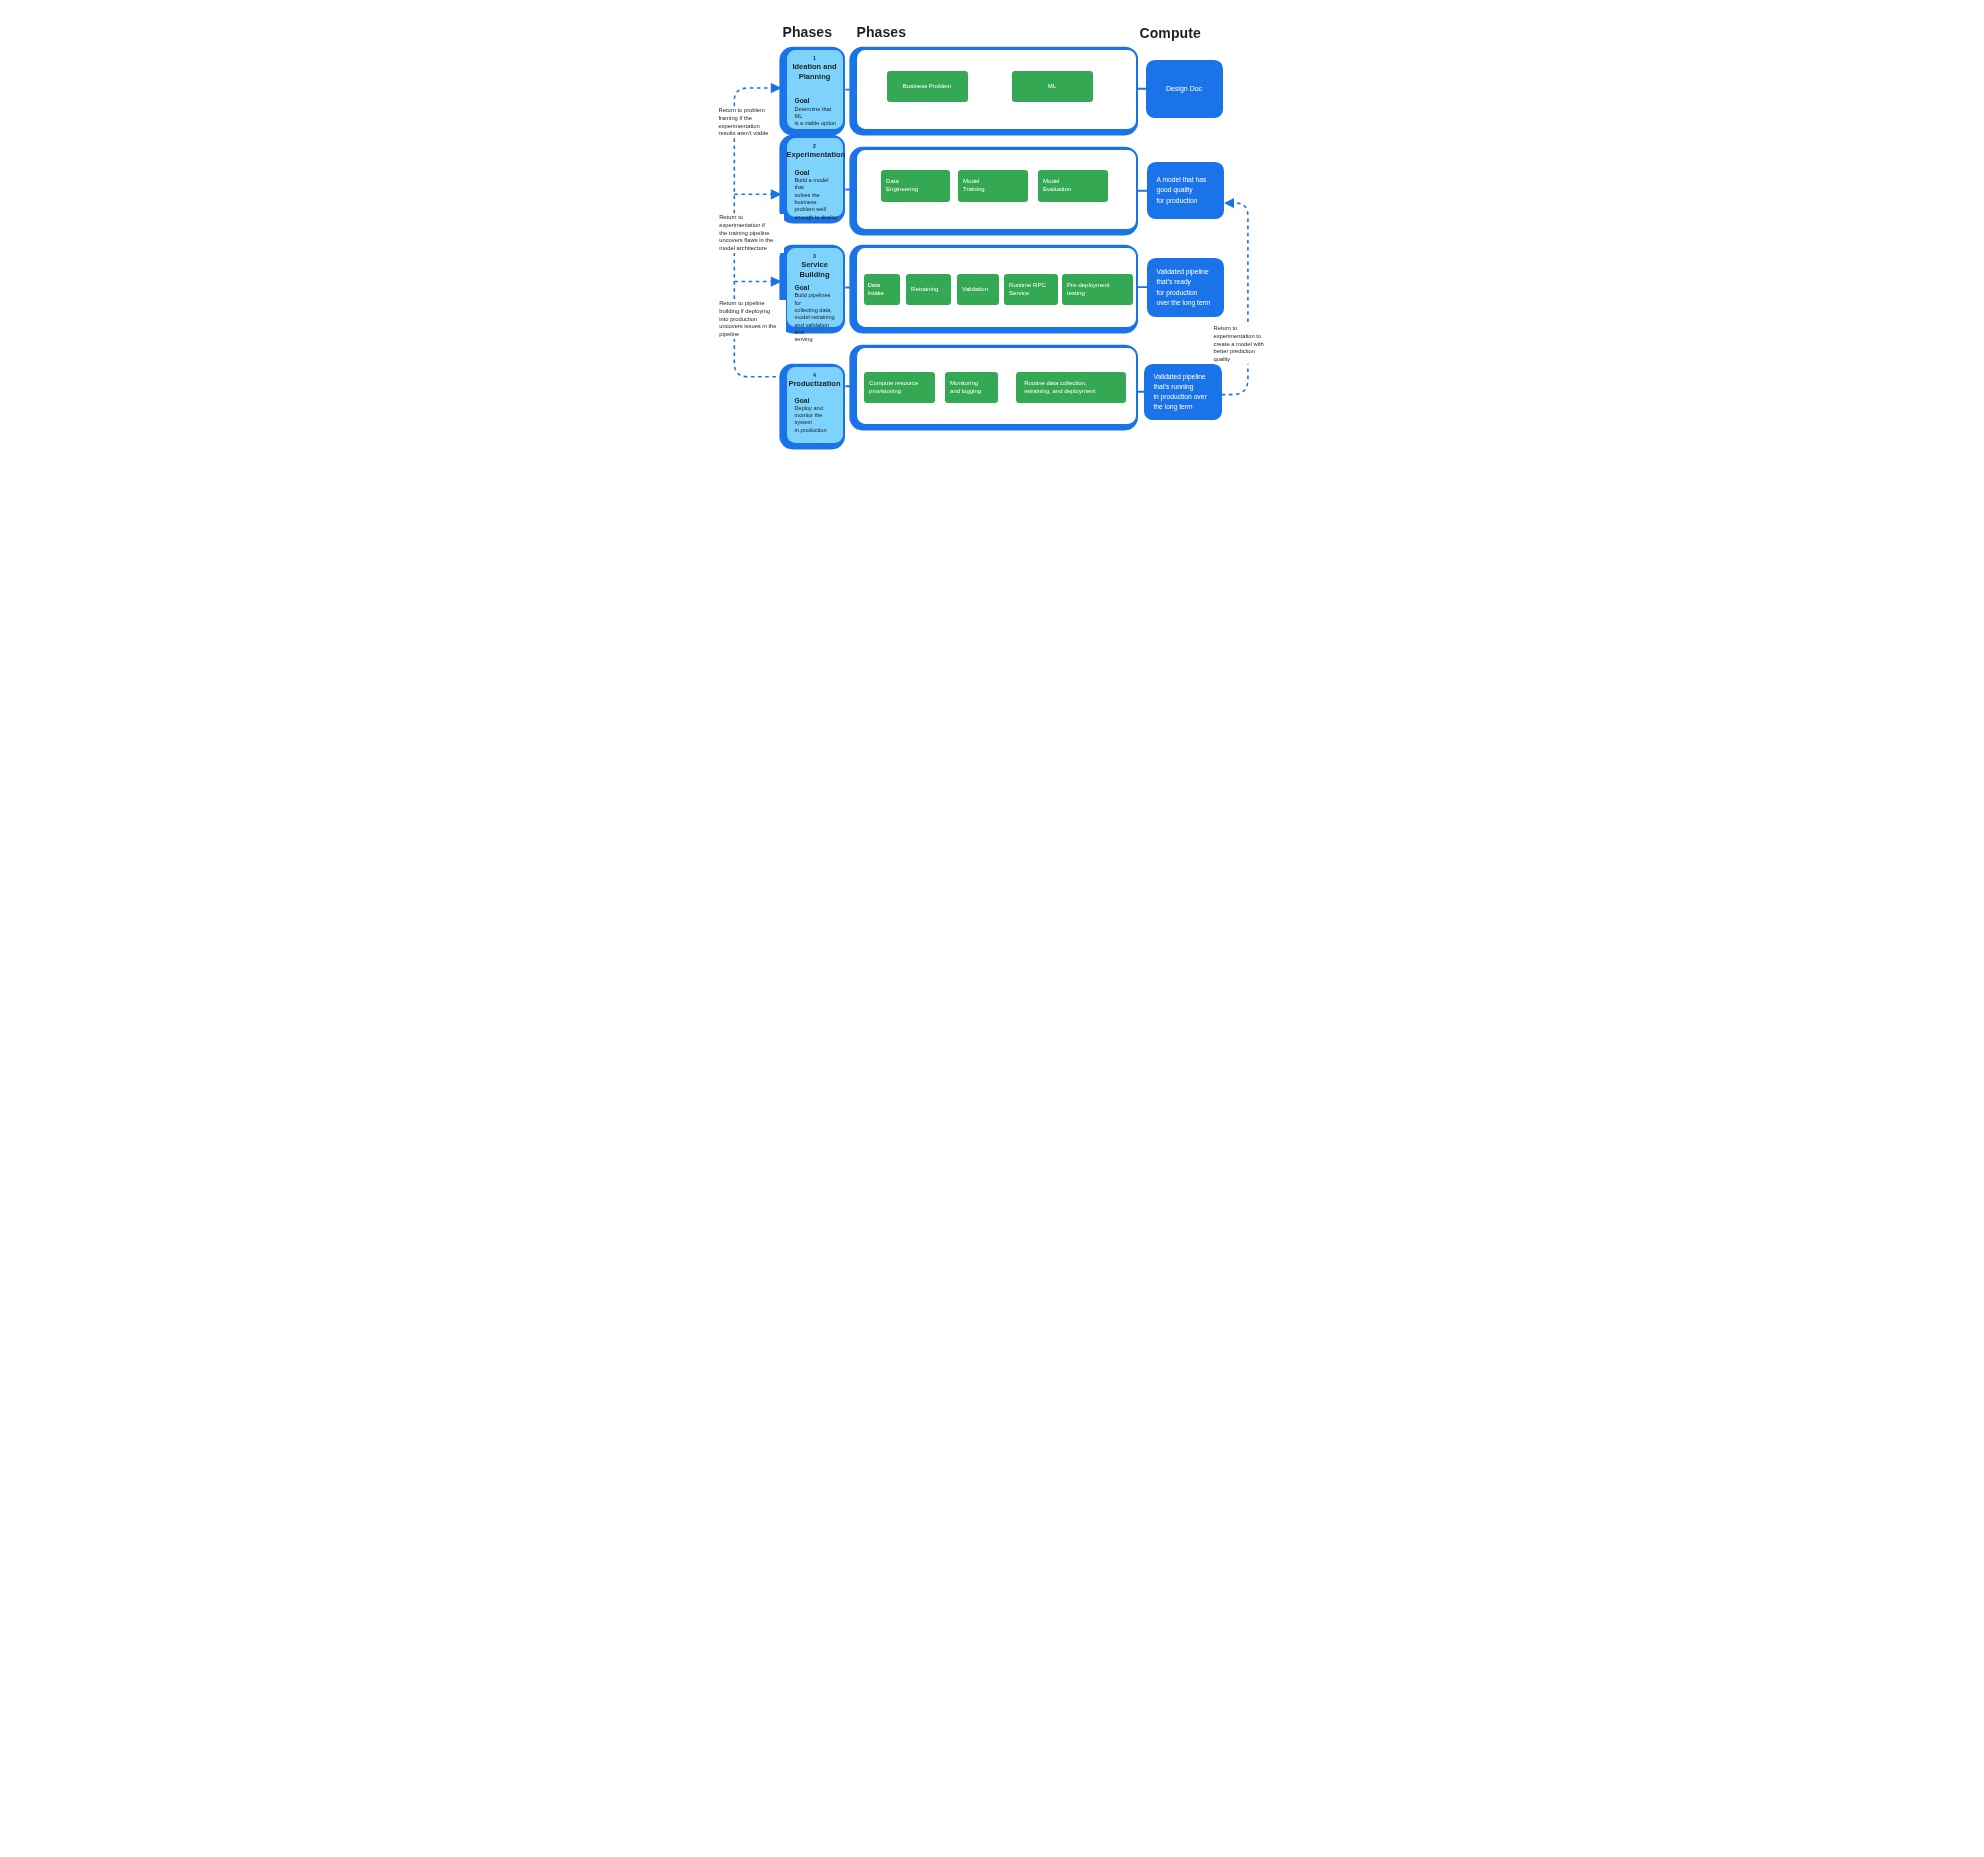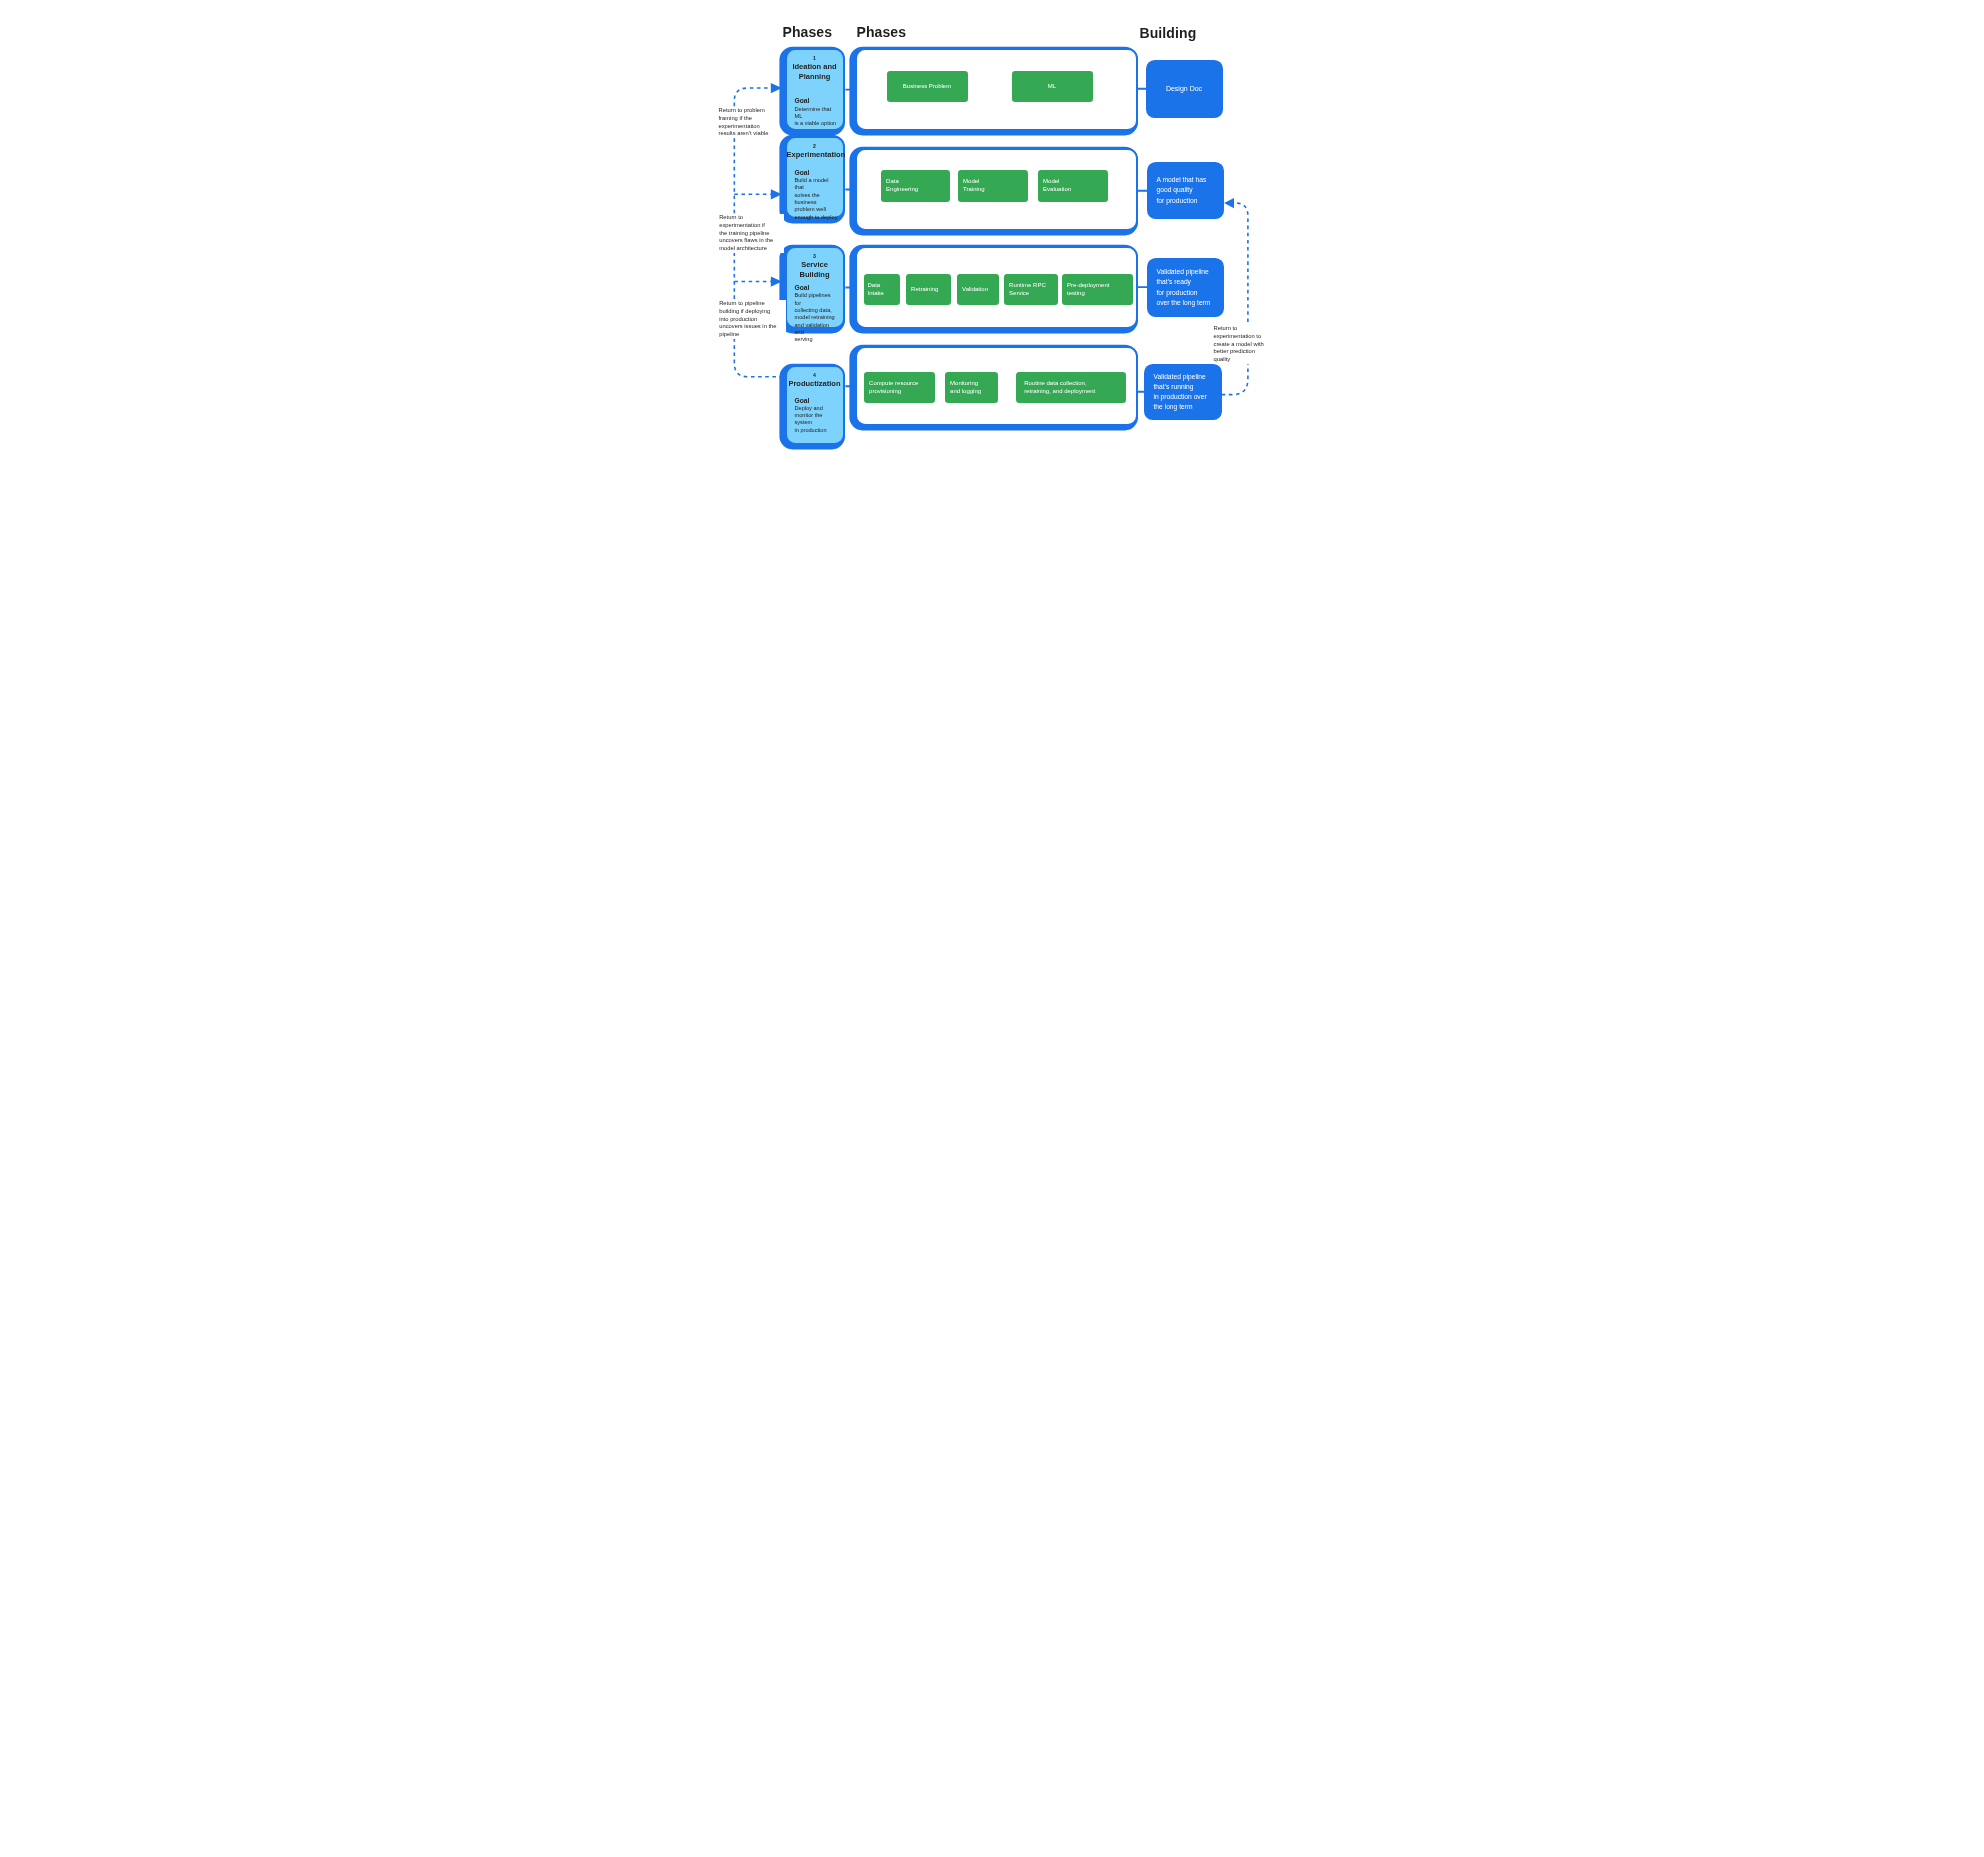--- a/index.html
+++ b/index.html
@@ -54,21 +54,21 @@
     <polygon points="1016,426 1003,451 1030,449" fill="#34a853"></polygon>
 
     <path d="M 792 940 C 749 945 749 1007 792 1012" fill="none" stroke="#34a853" stroke-width="5"></path>
     <polygon points="772,1017 759,995 785,997" fill="#34a853"></polygon>
     <path d="M 1022 940 C 1068 945 1068 1007 1022 1012" fill="none" stroke="#34a853" stroke-width="5"></path>
     <polygon points="1048,934 1036,958 1061,955" fill="#34a853"></polygon>
   </svg>
 
   <div class="hdr" style="left:72px;top:24px;">Phases</div>
   <div class="hdr" style="left:146px;top:24px;">Phases</div>
-  <div class="hdr" style="left:429px;top:24.6px;">Building</div>
+  <div class="hdr" style="left:429px;top:24.6px;">Compute</div>
 
   <div class="node phase" style="left:74px;top:48px;width:60px;height:83px;">
     <div class="phase-num">1</div>
     <div class="phase-title">Ideation and Planning</div>
     <div class="goal-wrap" style="margin-top:16.7px;">
       <div class="goal-label">Goal</div>
       <div class="goal-text">Determine that ML
 is a viable option</div>
     </div>
   </div>

